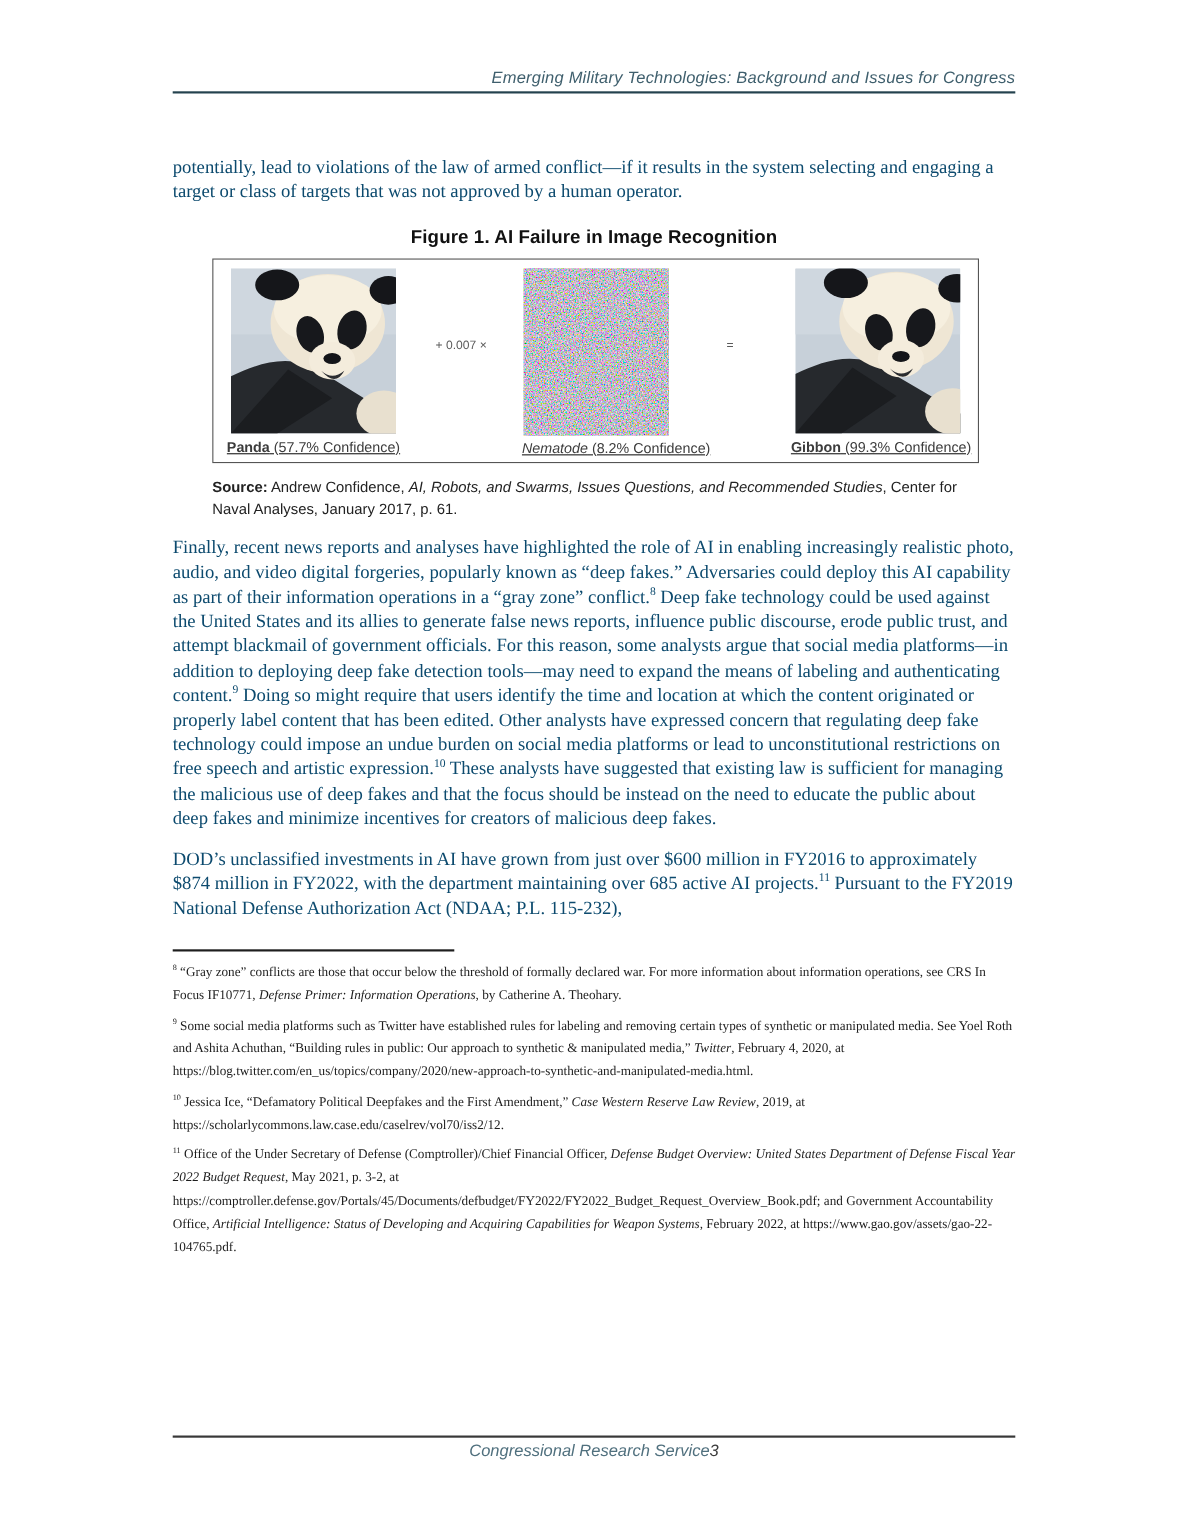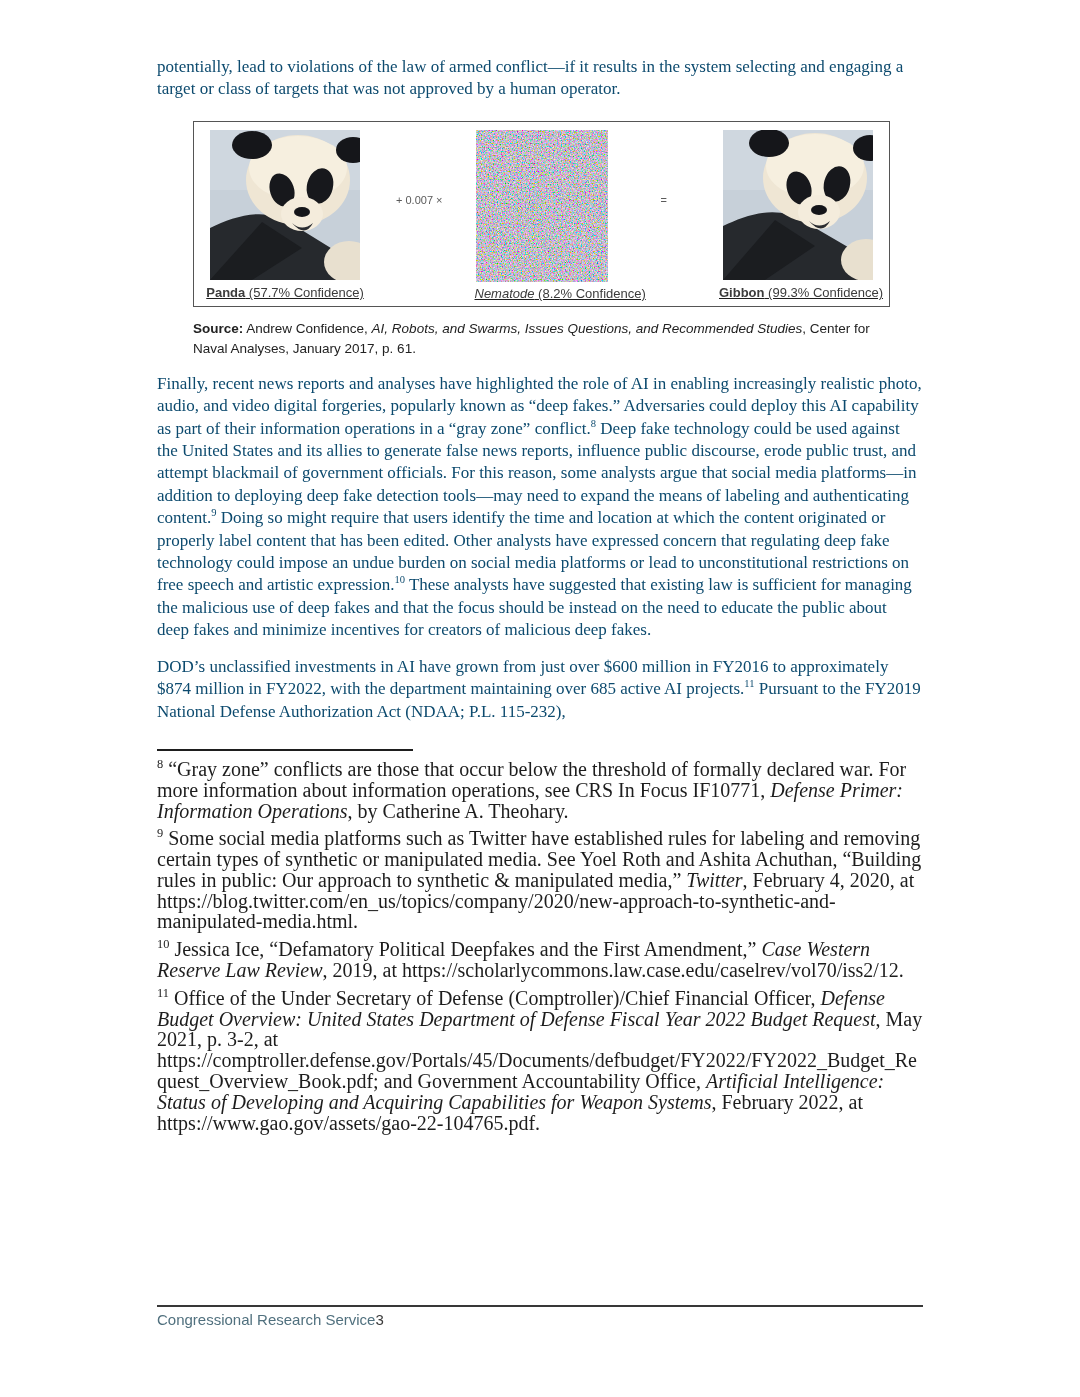--- a/index.html
+++ b/index.html
@@ -102,59 +102,64 @@
   }
   .us-para { margin-top: 14px; }
   
   .fn-sep {
     margin-top: 26px;
     width: 256px;
     border-top: 2.5px solid #1e1e1e;
   }
   .footnotes { margin-top: 8px; }
   .footnote {
-    font-size: 20px;
+    font-size: 12px;
     line-height: 20.8px;
     margin: 0 0 7px 0;
     color: #1d1d1d;
     word-break: break-word;
   }
   
   .footer {
     position: absolute;
     left: 157px;
     top: 1305px;
     width: 766px;
     border-top: 2px solid #383838;
     padding-top: 4px;
     display: flex;
-    justify-content: flex-start;
+    justify-content: center;
     align-items: baseline;
+    font-style: italic;
   }
   .footer-org {
     font-family: "Liberation Sans", sans-serif;
     font-size: 15px;
     color: #50707e;
   }
   .footer-page {
     font-family: "Liberation Sans", sans-serif;
     font-size: 15px;
     color: #3a3a3a;
   }
 </style>
 </head>
 <body>
 
 <div class="page">
   <div class="content">
 
+    <div class="running-header">
+      <span class="rh-text">Emerging Military Technologies: Background and Issues for Congress</span>
+    </div>
 
     <p class="body-text intro">potentially, lead to violations of the law of armed conflict—if it results in the system selecting and engaging a target or class of targets that was not approved by a human operator.</p>
 
     <div class="figure">
+      <div class="figure-title">Figure 1. AI Failure in Image Recognition</div>
 
       <div class="figure-box">
 
         <div class="panel" style="width:158px;">
           <div class="imgwrap">
             <svg width="150" height="150" viewBox="0 0 150 150">
               <rect width="150" height="150" fill="#c7d0d9"></rect>
               <rect width="150" height="60" fill="#cfd7df"></rect>
               <path d="M0,98 C25,86 55,76 82,94 L150,136 L150,150 L0,150 Z" fill="#26292d"></path>
               <path d="M0,150 L52,92 L92,118 L42,150 Z" fill="#1b1d20"></path>

